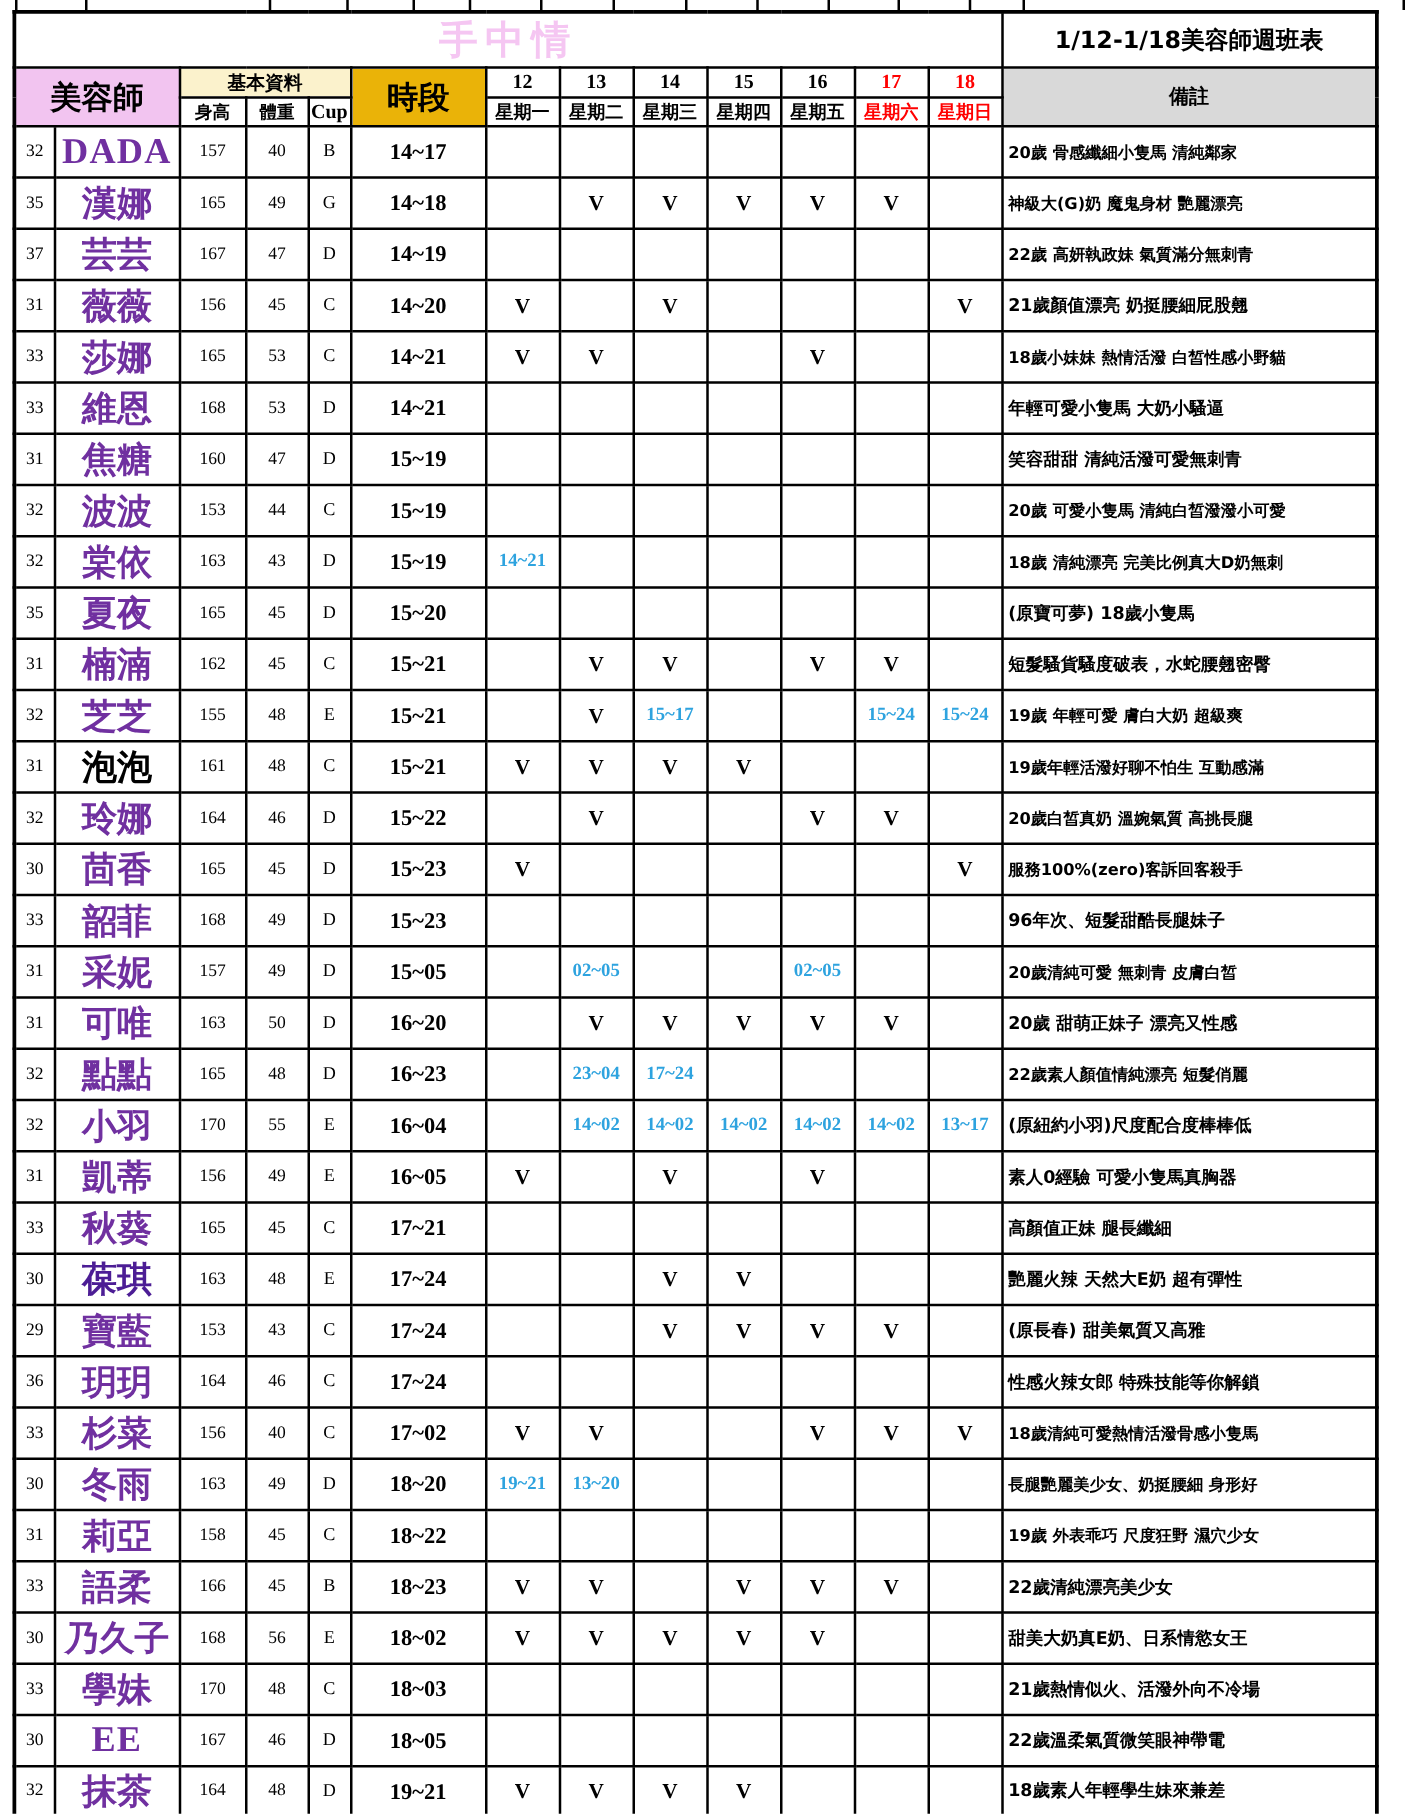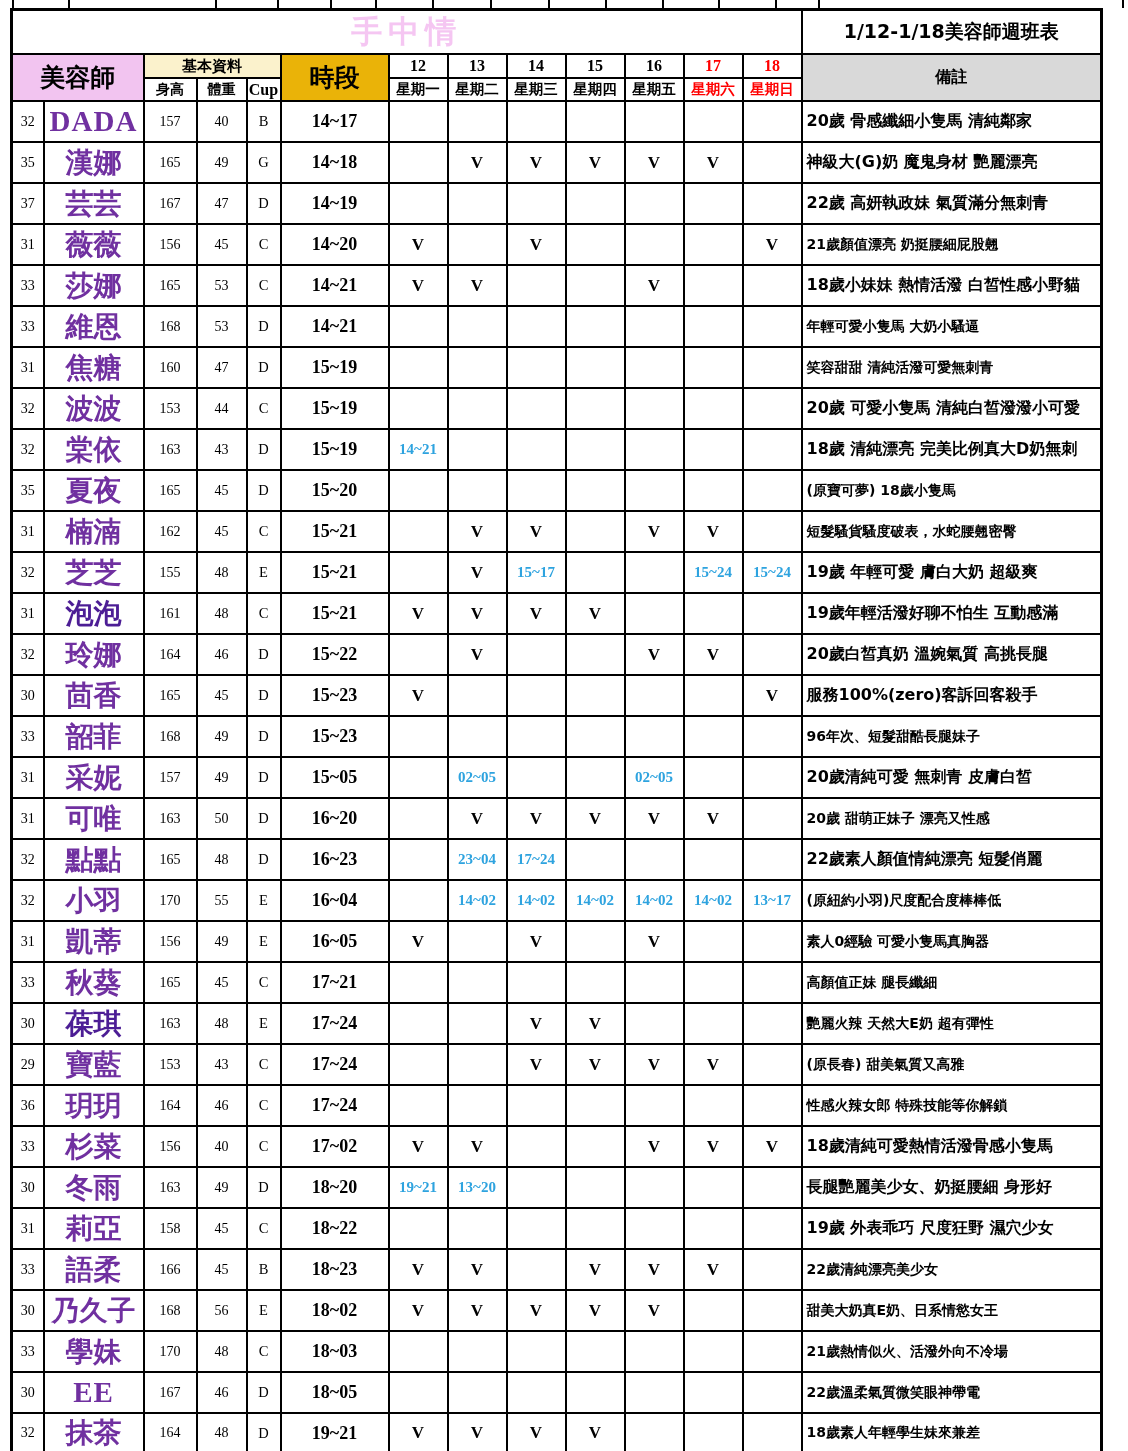--- a/index.html
+++ b/index.html
@@ -41,21 +41,21 @@
   tr.datarow td { height: 41px; }
   .c-age { font-family: "Liberation Serif", "DejaVu Serif", serif; font-size: 14px; }
   .c-name { font-size: 28px; font-weight: bold; }
   .c-name.latin { font-family: "Liberation Serif", "DejaVu Serif", serif; font-size: 29px; letter-spacing: 1px; }
   .c-num { font-family: "Liberation Serif", "DejaVu Serif", serif; font-size: 14px; }
   .c-cup { font-family: "Liberation Serif", "DejaVu Serif", serif; font-size: 14.5px; }
   .c-slot { font-family: "Liberation Serif", "DejaVu Serif", serif; font-size: 18px; font-weight: bold; }
   .c-day { font-family: "Liberation Serif", "DejaVu Serif", serif; font-size: 17px; font-weight: bold; }
   .c-day.time { font-size: 15px; }
   .c-remark { font-size: 14px; font-weight: bold; text-align: left; padding-left: 4px; }
-  .c-remark.small { font-size: 16px; }
+  .c-remark.small { font-size: 13px; }
 </style>
 </head>
 <body>
 
 <div class="wrap">
   <div class="top-strip" id="top-strip">
       <div class="tick" style="left: 2px;"></div>
       <div class="tick" style="left: 58px;"></div>
       <div class="tick" style="left: 205px;"></div>
       <div class="tick" style="left: 267px;"></div>
@@ -307,21 +307,21 @@
           <td class="c-day">V</td>
           <td class="c-day time" style="color: rgb(46, 163, 223);">15~17</td>
           <td class="c-day"></td>
           <td class="c-day"></td>
           <td class="c-day time" style="color: rgb(46, 163, 223);">15~24</td>
           <td class="c-day time" style="color: rgb(46, 163, 223);">15~24</td>
           <td class="c-remark small">19歲 年輕可愛 膚白大奶 超級爽</td>
         </tr>
         <tr class="datarow">
           <td class="c-age">31</td>
-          <td class="c-name" style="color: #4c1d95;">泡泡</td>
+          <td class="c-name" style="color: #000000;">泡泡</td>
           <td class="c-num">161</td>
           <td class="c-num">48</td>
           <td class="c-cup">C</td>
           <td class="c-slot">15~21</td>
           <td class="c-day">V</td>
           <td class="c-day">V</td>
           <td class="c-day">V</td>
           <td class="c-day">V</td>
           <td class="c-day"></td>
           <td class="c-day"></td>

